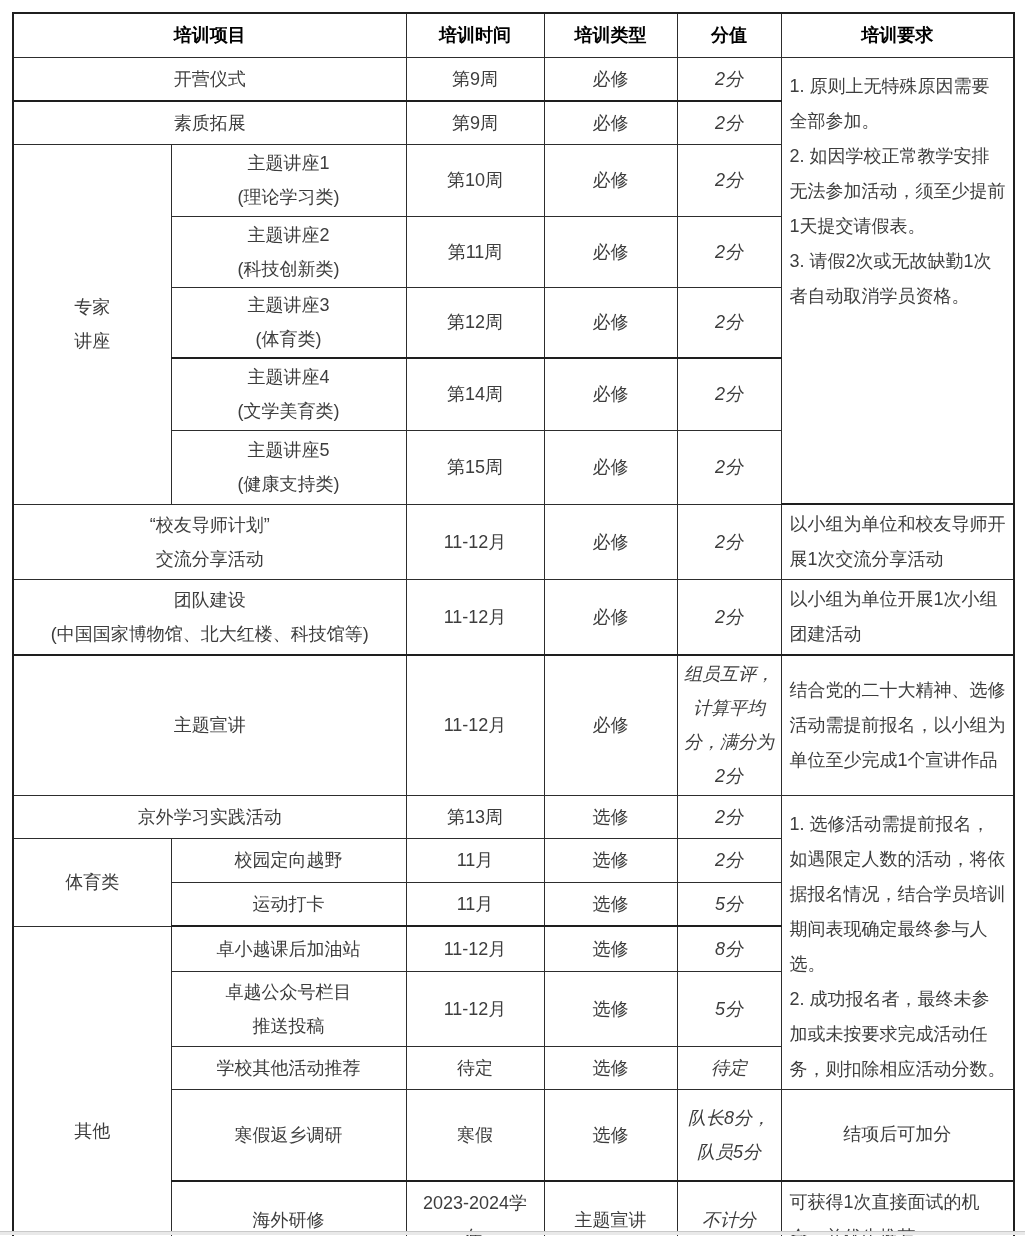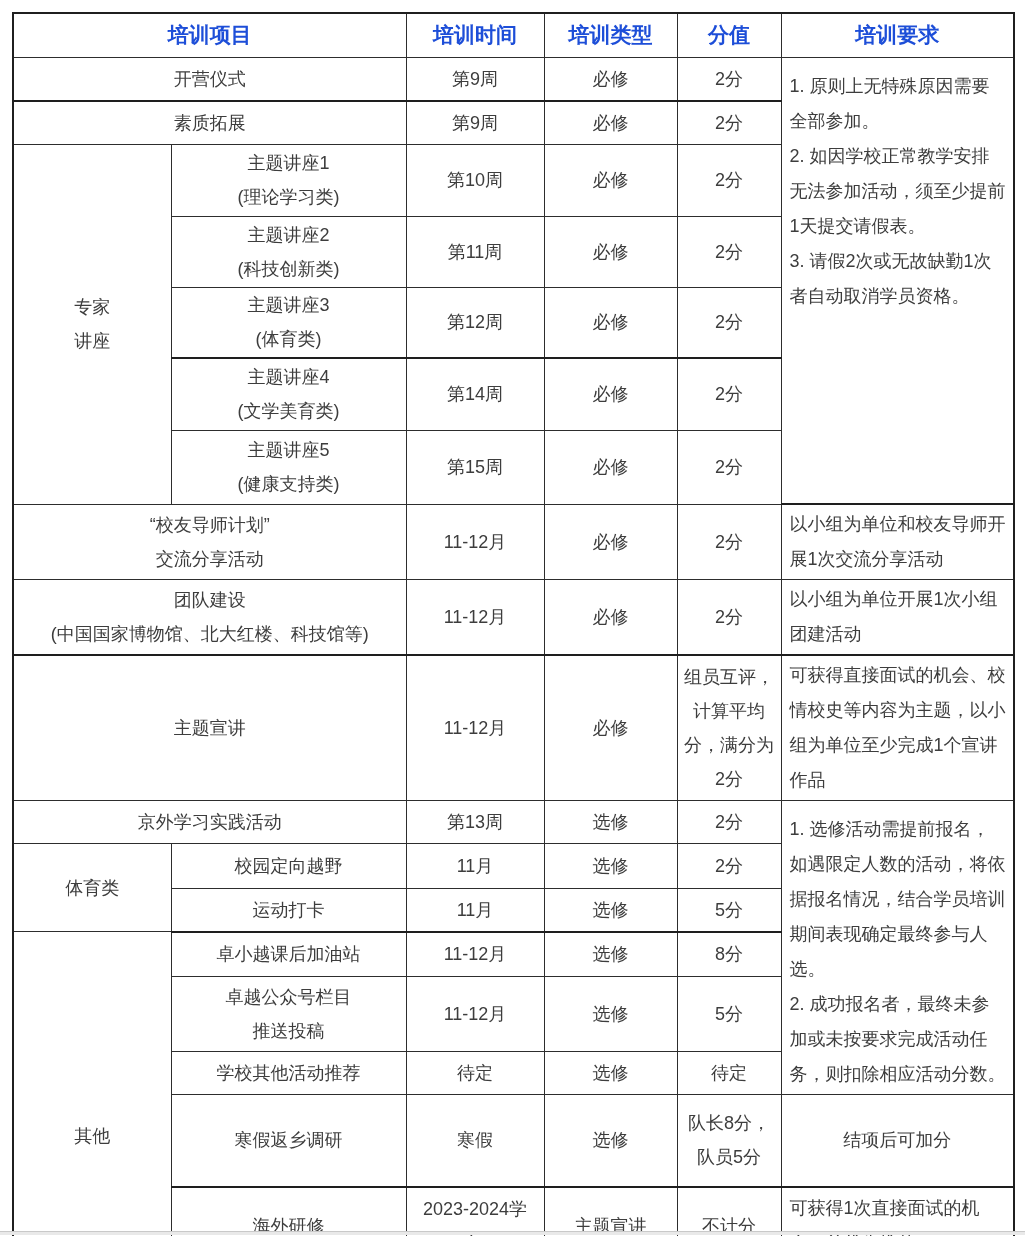--- a/index.html
+++ b/index.html
@@ -15,27 +15,27 @@
   }
   th,td{
     border:1px solid #2d2d2d;
     text-align:center;vertical-align:middle;
     white-space:pre-line;
     line-height:34px;
     padding:0 6px;
     overflow:hidden;
   }
   thead th{
-    font-weight:bold;color:#1d4ed8;font-size:21px;
+    font-weight:bold;color:#000000;font-size:18px;
     border-bottom:1px solid #2d2d2d;
   }
   table{border:2px solid #1f1f1f;border-bottom:3px solid #151515;}
   tr.thick>th, tr.thick>td{border-bottom:2px solid #1e1e1e;}
   td.role-time{padding:4px 10px;}
-  td.role-score{padding:0 4px;}
+  td.role-score{padding:0 4px;font-style:italic;}
   td.role-requirement{
     text-align:left;line-height:35px;
     padding:2px 6px 2px 8px;
   }
   td.valign-top{vertical-align:top;padding-top:11px;}
   td.align-left{text-align:center;}
   td.align-center{text-align:center;padding-left:6px;}
   .bottom-strip{
     position:absolute;left:0;top:1231px;width:1025px;height:3px;
     background:#e9e9e9;border-top:1px solid #c9c9c9;
@@ -130,21 +130,21 @@
           <td class="role-time">11-12月</td>
           <td class="role-type">必修</td>
           <td class="role-score">2分</td>
           <td class="role-requirement">以小组为单位开展1次小组团建活动</td>
         </tr>
         <tr style="height: 140px;">
           <td colspan="2" class="role-project">主题宣讲</td>
           <td class="role-time">11-12月</td>
           <td class="role-type">必修</td>
           <td class="role-score align-left">组员互评，计算平均分，满分为2分</td>
-          <td class="role-requirement">可获得直接面试的机会、校情校史等内容为主题，以小组为单位至少完成1个宣讲作品</td>
+          <td class="role-requirement">结合党的二十大精神、选修活动需提前报名，以小组为单位至少完成1个宣讲作品</td>
         </tr>
         <tr style="height: 34px;">
           <td colspan="2" class="role-project">京外学习实践活动</td>
           <td class="role-time">第13周</td>
           <td class="role-type">选修</td>
           <td class="role-score">2分</td>
           <td rowspan="6" class="role-requirement valign-top">1. 选修活动需提前报名，如遇限定人数的活动，将依据报名情况，结合学员培训期间表现确定最终参与人选。
 2. 成功报名者，最终未参加或未按要求完成活动任务，则扣除相应活动分数。</td>
         </tr>
         <tr style="height: 36px;">

